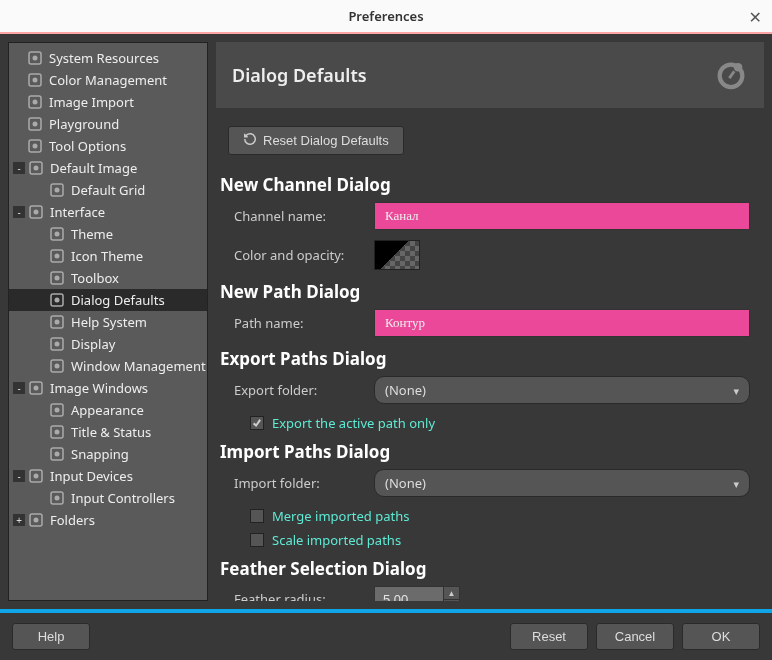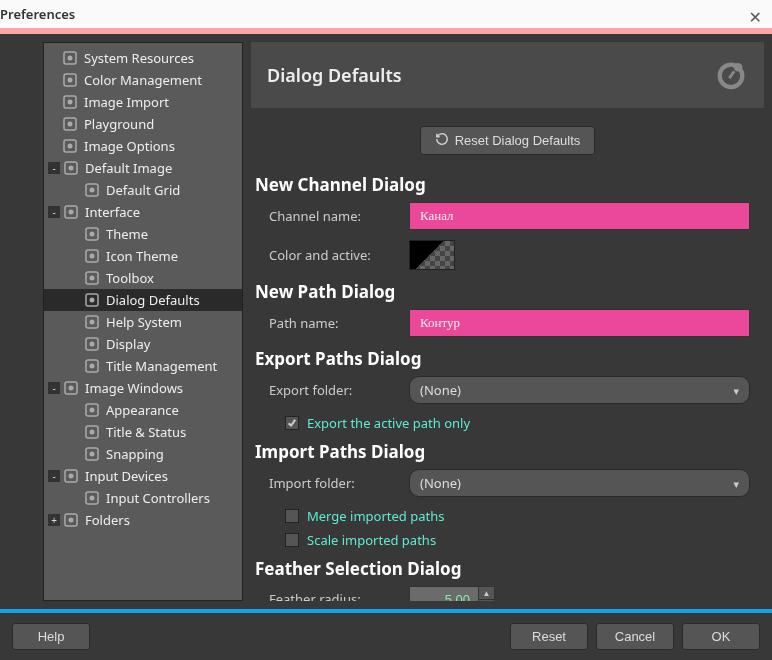--- a/index.html
+++ b/index.html
@@ -12,36 +12,36 @@
     height: 660px;
     overflow: hidden;
   }
   .window { display: flex; flex-direction: column; height: 100%; }
   .titlebar {
     background: #fafafa;
     color: #333;
     height: 34px;
     display: flex;
     align-items: center;
+    justify-content: center;
     position: relative;
-    border-bottom: 6px solid #fca5a5;
+    border-bottom: 2px solid #fca5a5;
   }
   .titlebar .title { font-weight: 600; }
   .titlebar .close {
     position: absolute; right: 10px; top: 6px;
     font-size: 16px; cursor: pointer; color: #555;
   }
   .content {
     flex: 1;
     display: flex;
     background: #383838;
     padding: 8px;
     gap: 8px;
     overflow: hidden;
-    margin-left: 35px;
   }
   .sidebar {
     width: 200px;
     background: #5a5a5a;
     border: 1px solid #222;
     overflow-y: auto;
     padding: 4px 0;
   }
   .tree-item {
     display: flex;
@@ -74,21 +74,21 @@
   }
   .header {
     background: #4a4a4a;
     padding: 14px 16px;
     display: flex;
     align-items: center;
     justify-content: space-between;
   }
   .header h1 { font-size: 18px; font-weight: 600; color: #eee; }
   .header-icon svg { width: 34px; height: 34px; fill:#888; }
-  .reset-row { display:flex; justify-content:center; padding: 18px 12px 10px 12px; }
+  .reset-row { display:flex; justify-content:flex-start; padding: 18px 12px 10px 12px; }
   .btn {
     background: #555;
     border: 1px solid #2a2a2a;
     color: #ddd;
     padding: 5px 14px;
     border-radius: 3px;
     cursor: pointer;
     font-size: 13px;
     display:inline-flex; align-items:center; gap:6px;
   }
@@ -145,22 +145,22 @@
     cursor:pointer;
   }
   .checkbox.checked::after {
     content:""; width:8px; height:8px; background:#ccc;
     clip-path: polygon(14% 44%, 0 65%, 40% 100%, 100% 20%, 80% 0%, 38% 62%);
   }
   .spinner {
     display:inline-flex; align-items:stretch; height:26px;
   }
   .spinner input {
-    width: 70px; background:#6b6b6b; border:1px solid #333; color:#86efac;
-    padding: 0 8px; font-size:13px;text-align:right;
+    width: 70px; background:#6b6b6b; border:1px solid #333; color:#e5e5e5;
+    padding: 0 8px; font-size:13px;
   }
   .spinner .arrows {
     display:flex; flex-direction:column; width:16px;
     border:1px solid #333; border-left:none; background:#555;
   }
   .spinner .arrows div {
     flex:1; display:flex; align-items:center; justify-content:center;
     font-size:8px; color:#ccc; cursor:pointer;
   }
   .spinner .arrows div:first-child { border-bottom:1px solid #333; }
@@ -220,21 +220,21 @@
           </span>
           <span>Playground</span>
         </div>
         <div class="tree-item depth1">
           <span class="ticon">
             <svg viewBox="0 0 16 16" fill="#aaa">
               <rect x="2" y="2" width="12" height="12" rx="2" fill="none" stroke="#aaa" stroke-width="1.5"></rect>
               <circle cx="8" cy="8" r="2.5"></circle>
             </svg>
           </span>
-          <span>Image Options</span>
+          <span>Tool Options</span>
         </div>
         <div class="tree-item depth0">
           <span class="expander">-</span>
           <span class="ticon">
             <svg viewBox="0 0 16 16" fill="#aaa">
               <rect x="2" y="2" width="12" height="12" rx="2" fill="none" stroke="#aaa" stroke-width="1.5"></rect>
               <circle cx="8" cy="8" r="2.5"></circle>
             </svg>
           </span>
           <span>Default Image</span>
@@ -312,21 +312,21 @@
           </span>
           <span>Display</span>
         </div>
         <div class="tree-item depth2">
           <span class="ticon">
             <svg viewBox="0 0 16 16" fill="#aaa">
               <rect x="2" y="2" width="12" height="12" rx="2" fill="none" stroke="#aaa" stroke-width="1.5"></rect>
               <circle cx="8" cy="8" r="2.5"></circle>
             </svg>
           </span>
-          <span>Title Management</span>
+          <span>Window Management</span>
         </div>
         <div class="tree-item depth0">
           <span class="expander">-</span>
           <span class="ticon">
             <svg viewBox="0 0 16 16" fill="#aaa">
               <rect x="2" y="2" width="12" height="12" rx="2" fill="none" stroke="#aaa" stroke-width="1.5"></rect>
               <circle cx="8" cy="8" r="2.5"></circle>
             </svg>
           </span>
           <span>Image Windows</span>
@@ -414,21 +414,21 @@
       </div>
 
       <div class="form-area">
 
         <div class="section-title">New Channel Dialog</div>
         <div class="form-row">
           <div class="label">Channel name:</div>
           <div class="control"><input class="text-input" value="Канал" style=""></div>
         </div>
         <div class="form-row">
-          <div class="label">Color and active:</div>
+          <div class="label">Color and opacity:</div>
           <div class="control">
               <div class="color-swatch"></div>
             </div>
         </div>
 
         <div class="section-title">New Path Dialog</div>
         <div class="form-row">
           <div class="label">Path name:</div>
           <div class="control"><input class="text-input" value="Контур" style=""></div>
         </div>

